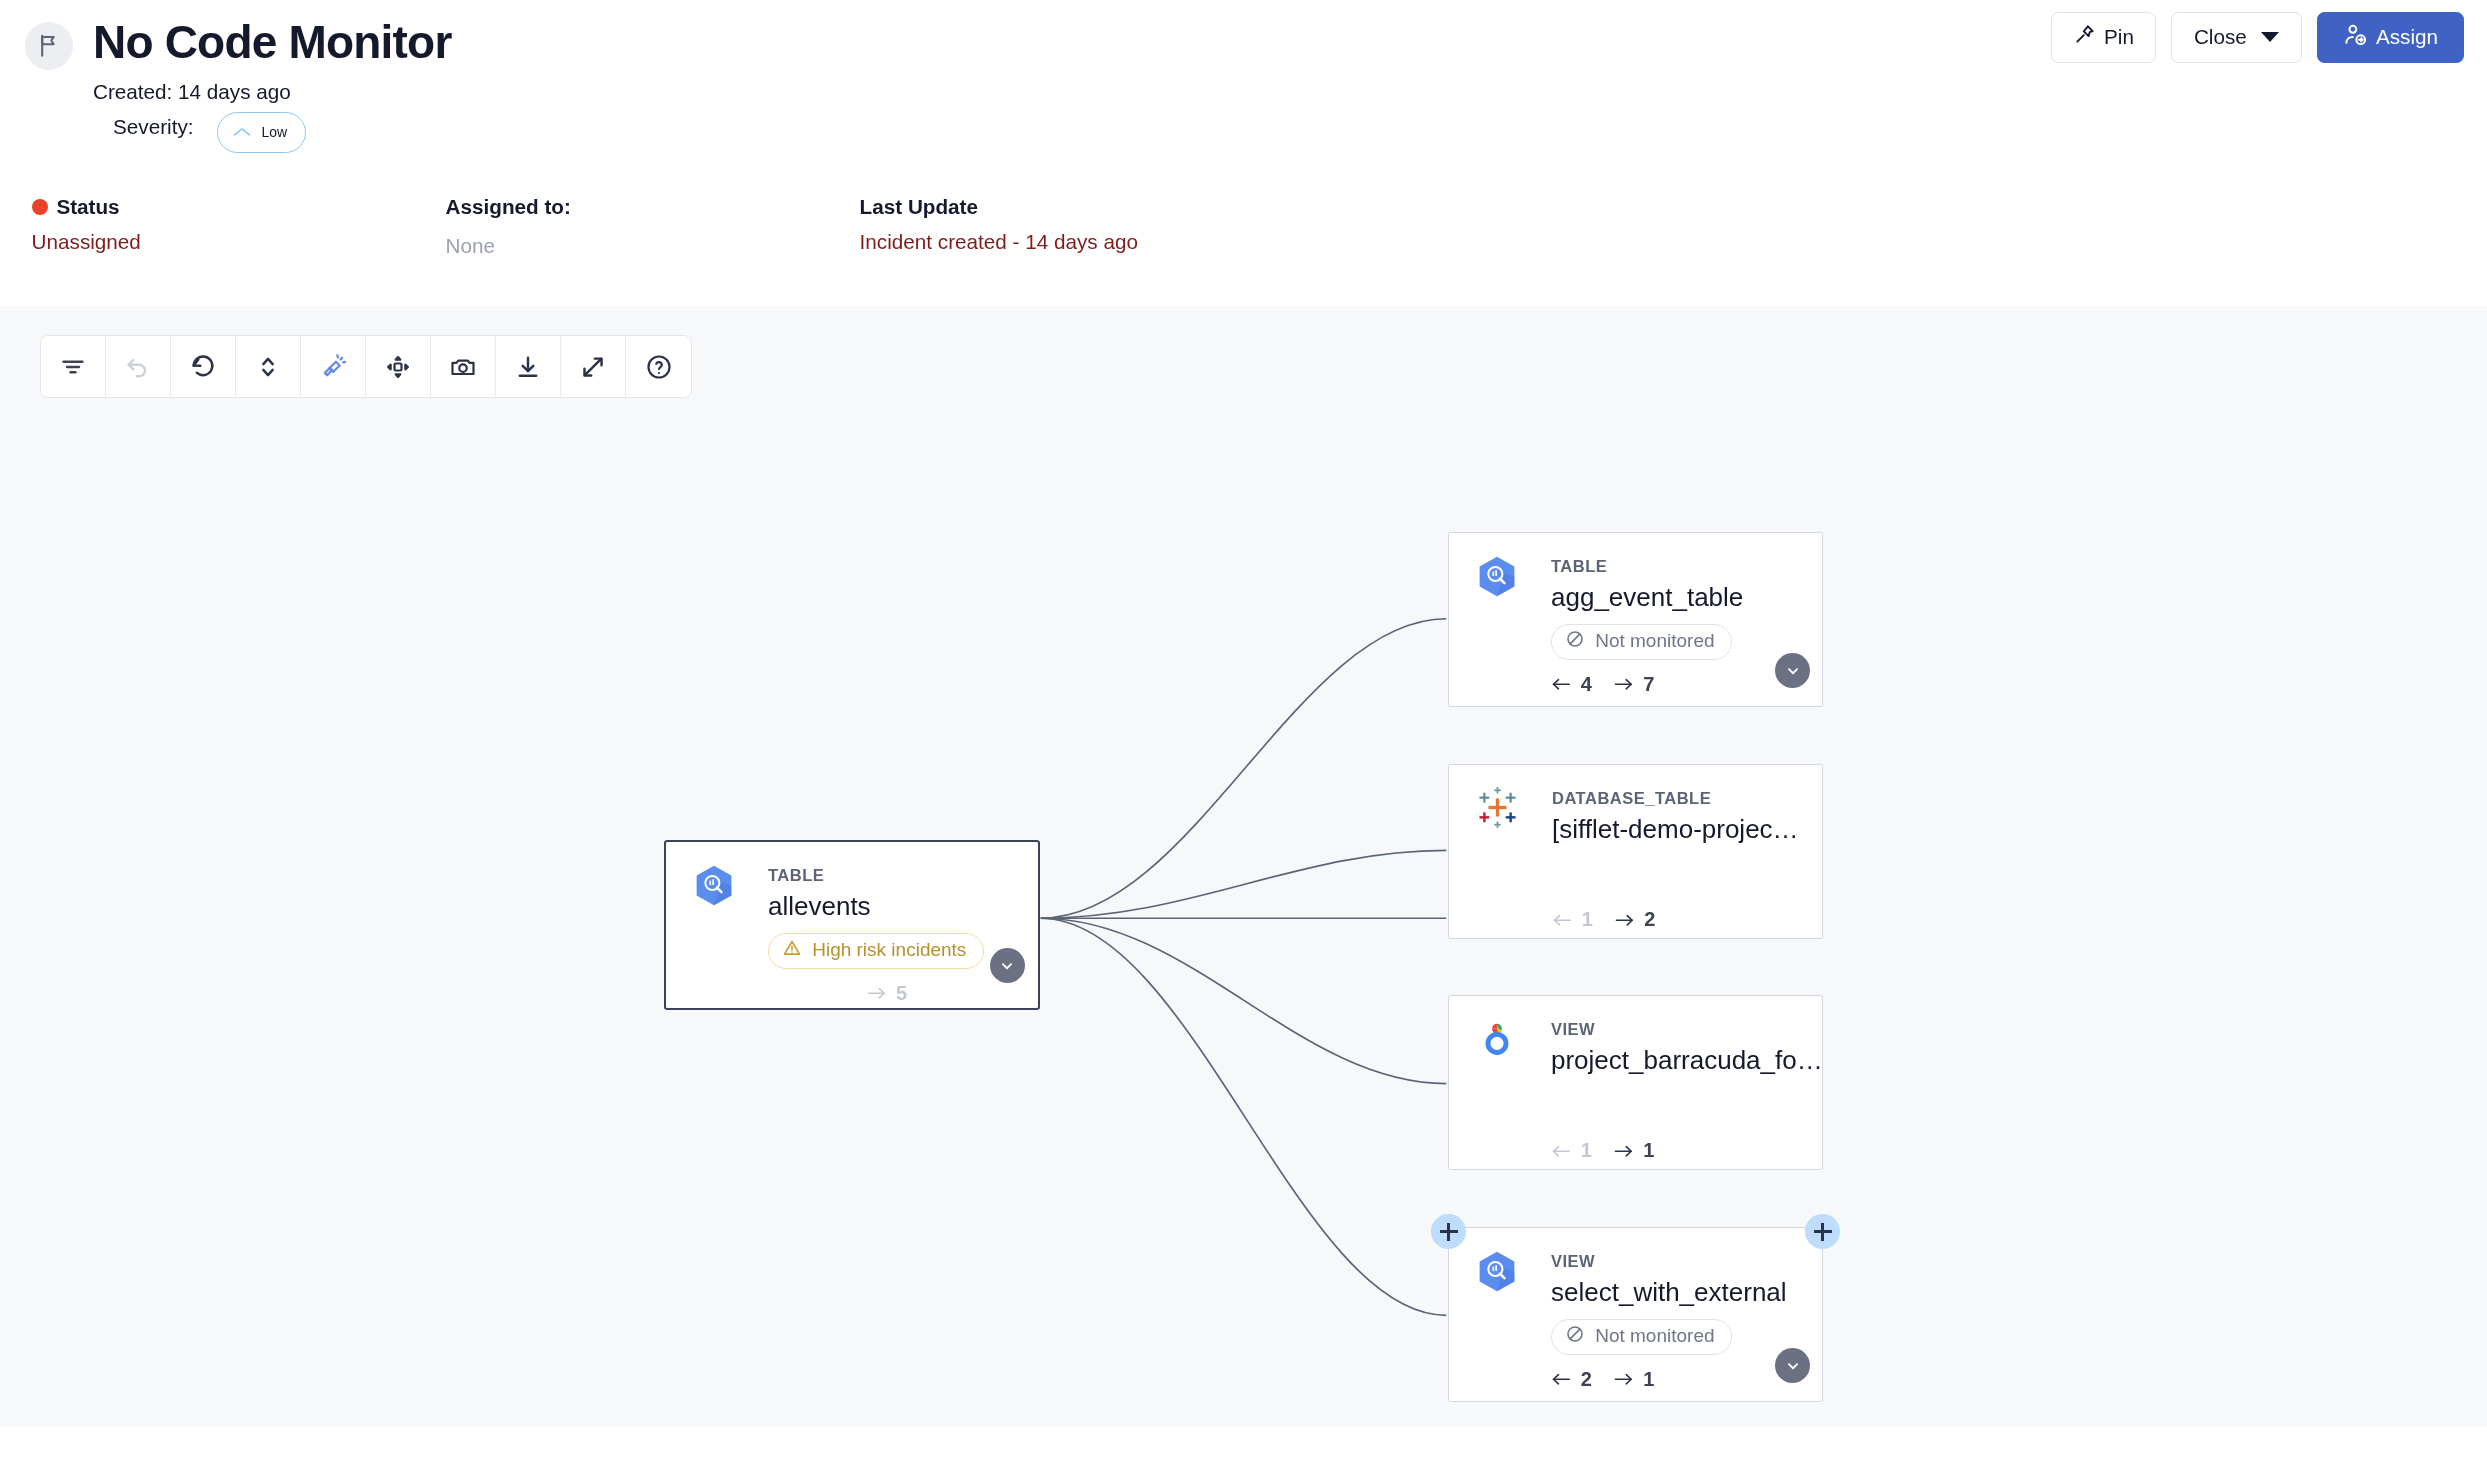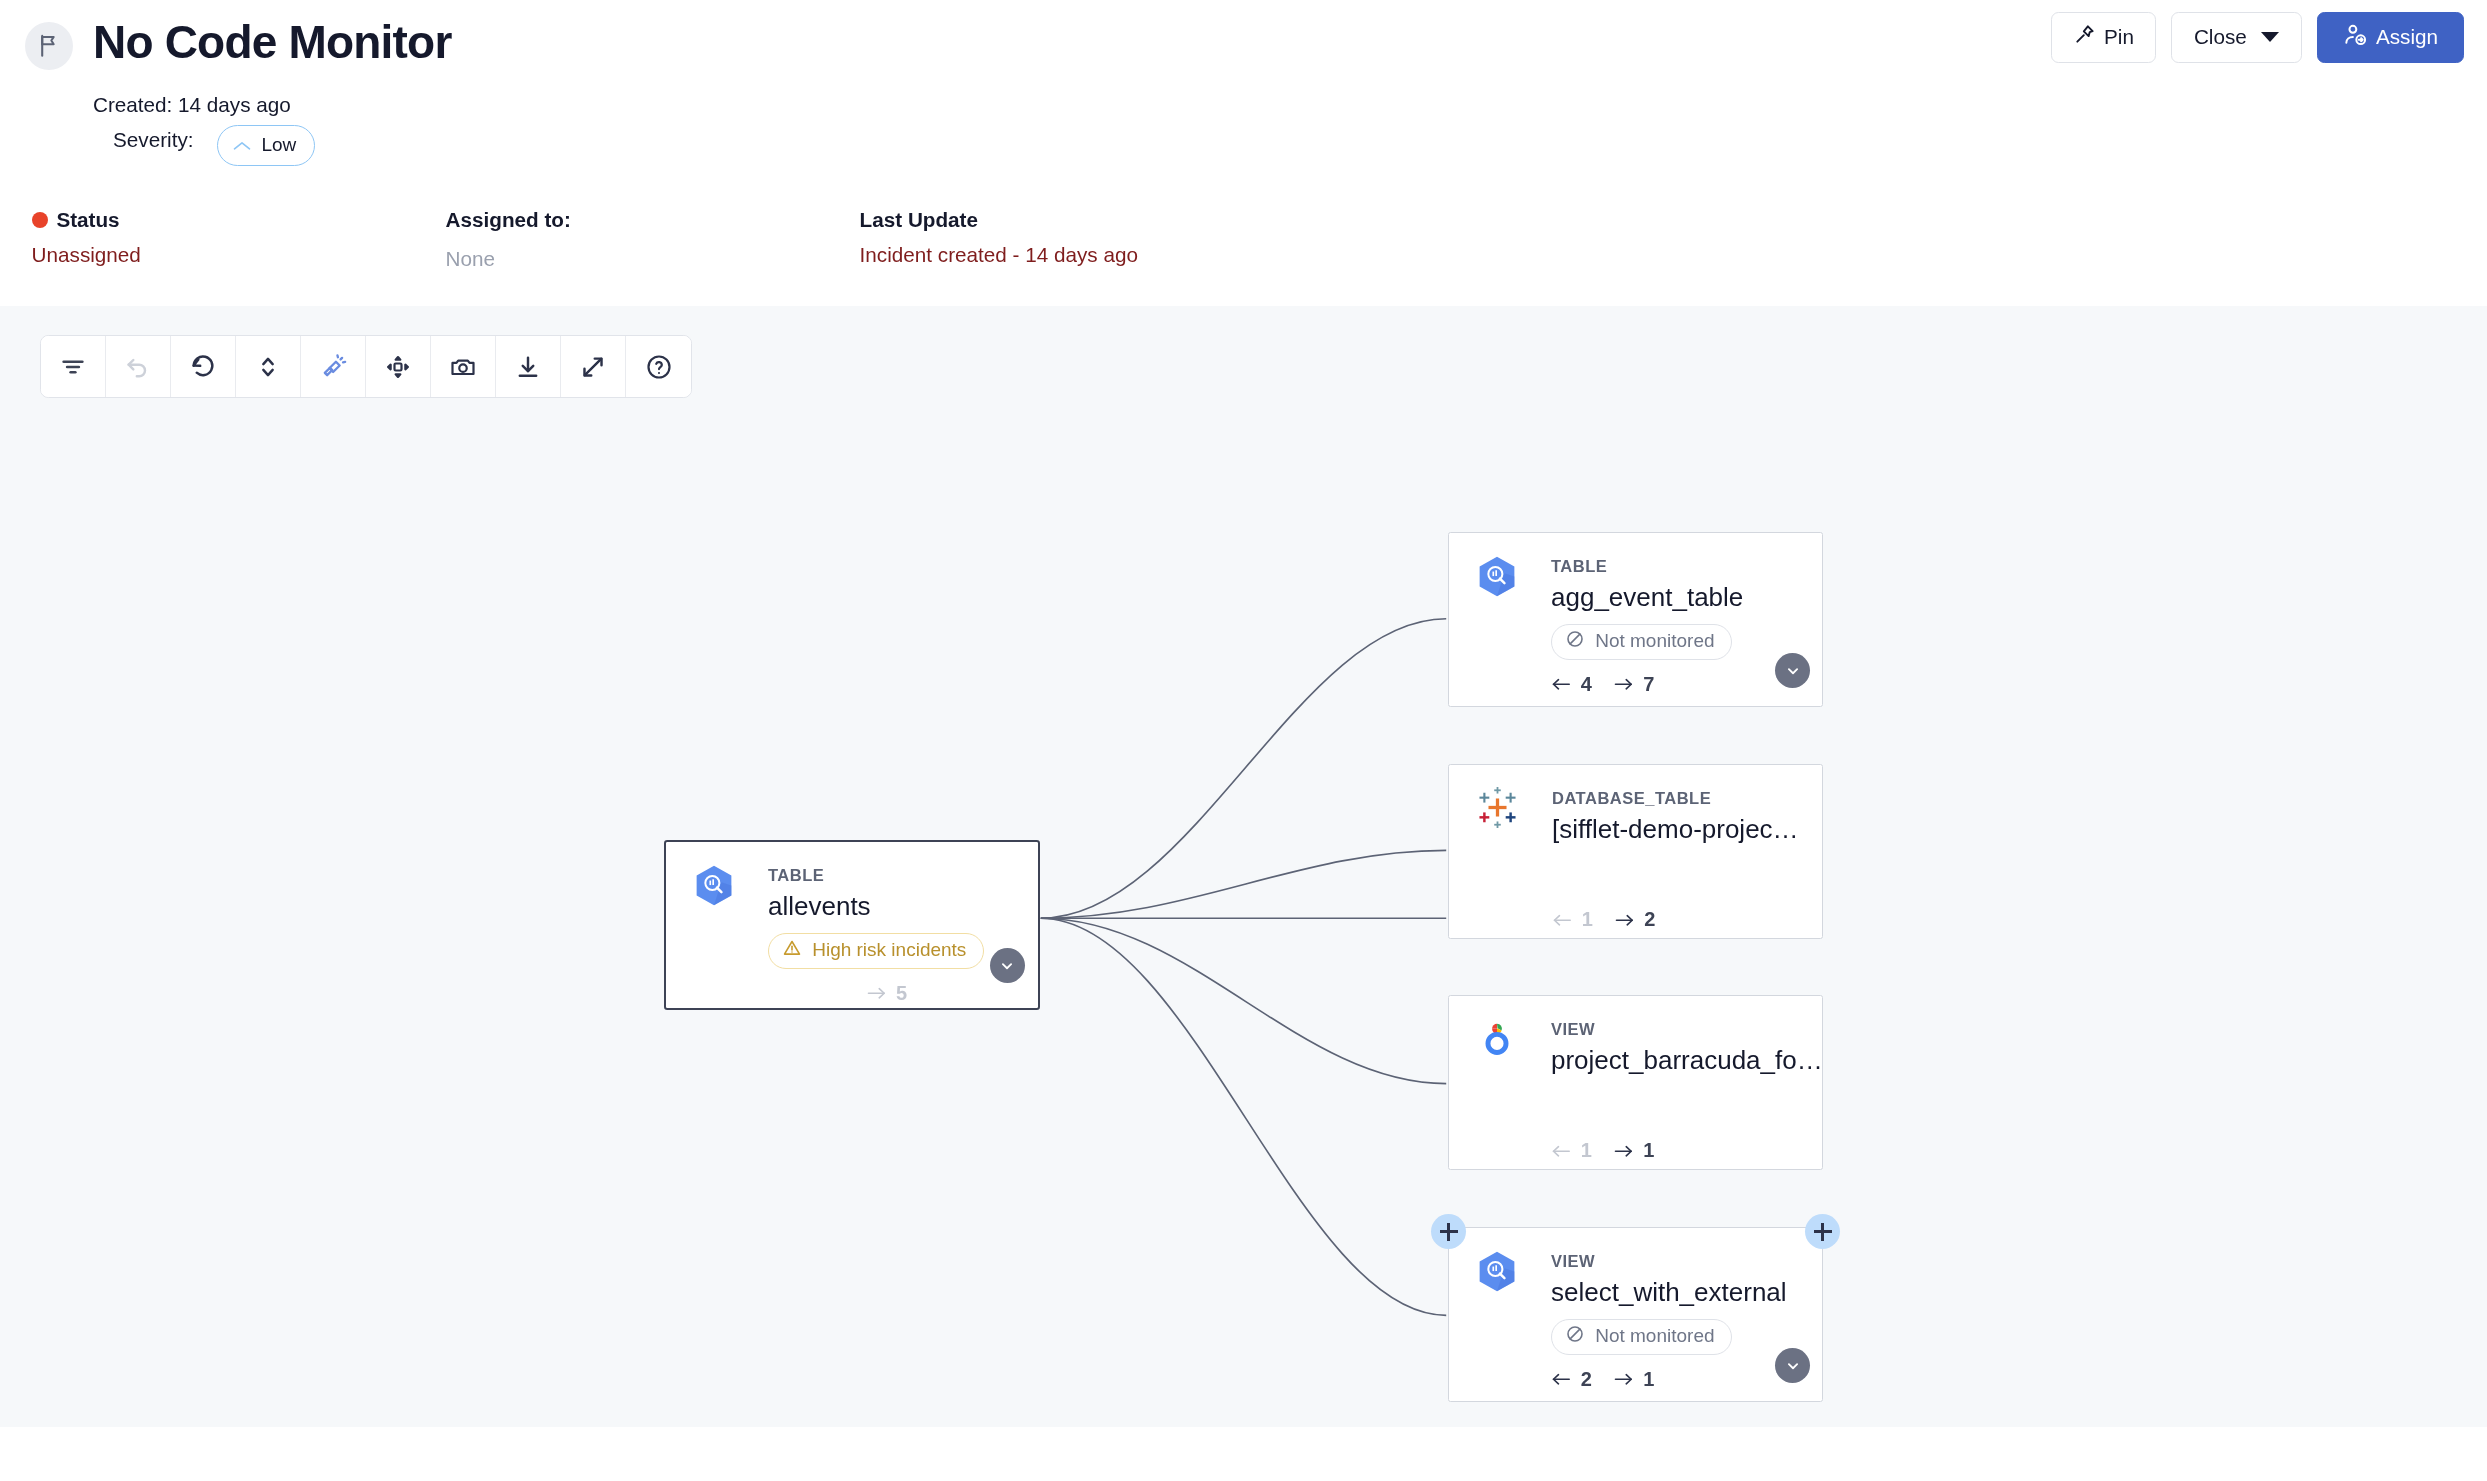--- a/index.html
+++ b/index.html
@@ -24,32 +24,32 @@
     background: #eceef2;
     display: flex; align-items: center; justify-content: center;
     flex: 0 0 auto; margin-top: 6.6px;
   }
   .title-block { padding-top: 0; }
   .page-title {
     font-size: 46px; line-height: 55px; font-weight: 700;
     letter-spacing: -0.8px; color: #15192c;
   }
   .created-line {
-    font-size: 20.7px; line-height: 30px; color: #15192c; margin-top: 20px;
+    font-size: 20.7px; line-height: 30px; color: #15192c; margin-top: 7px;
     font-weight: 400;
   }
   .severity-line {
     display: flex; gap: 24px;
     font-size: 20.7px; line-height: 30px; margin-top: 5px; margin-left: 20px;
   }
   .severity-pill {
     display: inline-flex; align-items: center; gap: 10px;
     border: 1.2px solid #8ec6f5; border-radius: 33px;
     padding: 4.1px 18px 5px 15px; background: #ffffff;
-    font-size: 19px; color: #15192c;
+    font-size: 14px; color: #15192c;
   }
 
   
   .header-actions {
     position: absolute; top: 11.6px; right: 23px;
     display: flex; align-items: center; gap: 15px;
   }
   .btn {
     display: inline-flex; align-items: center; justify-content: center;
     gap: 8px; height: 51px; border-radius: 7.4px;

